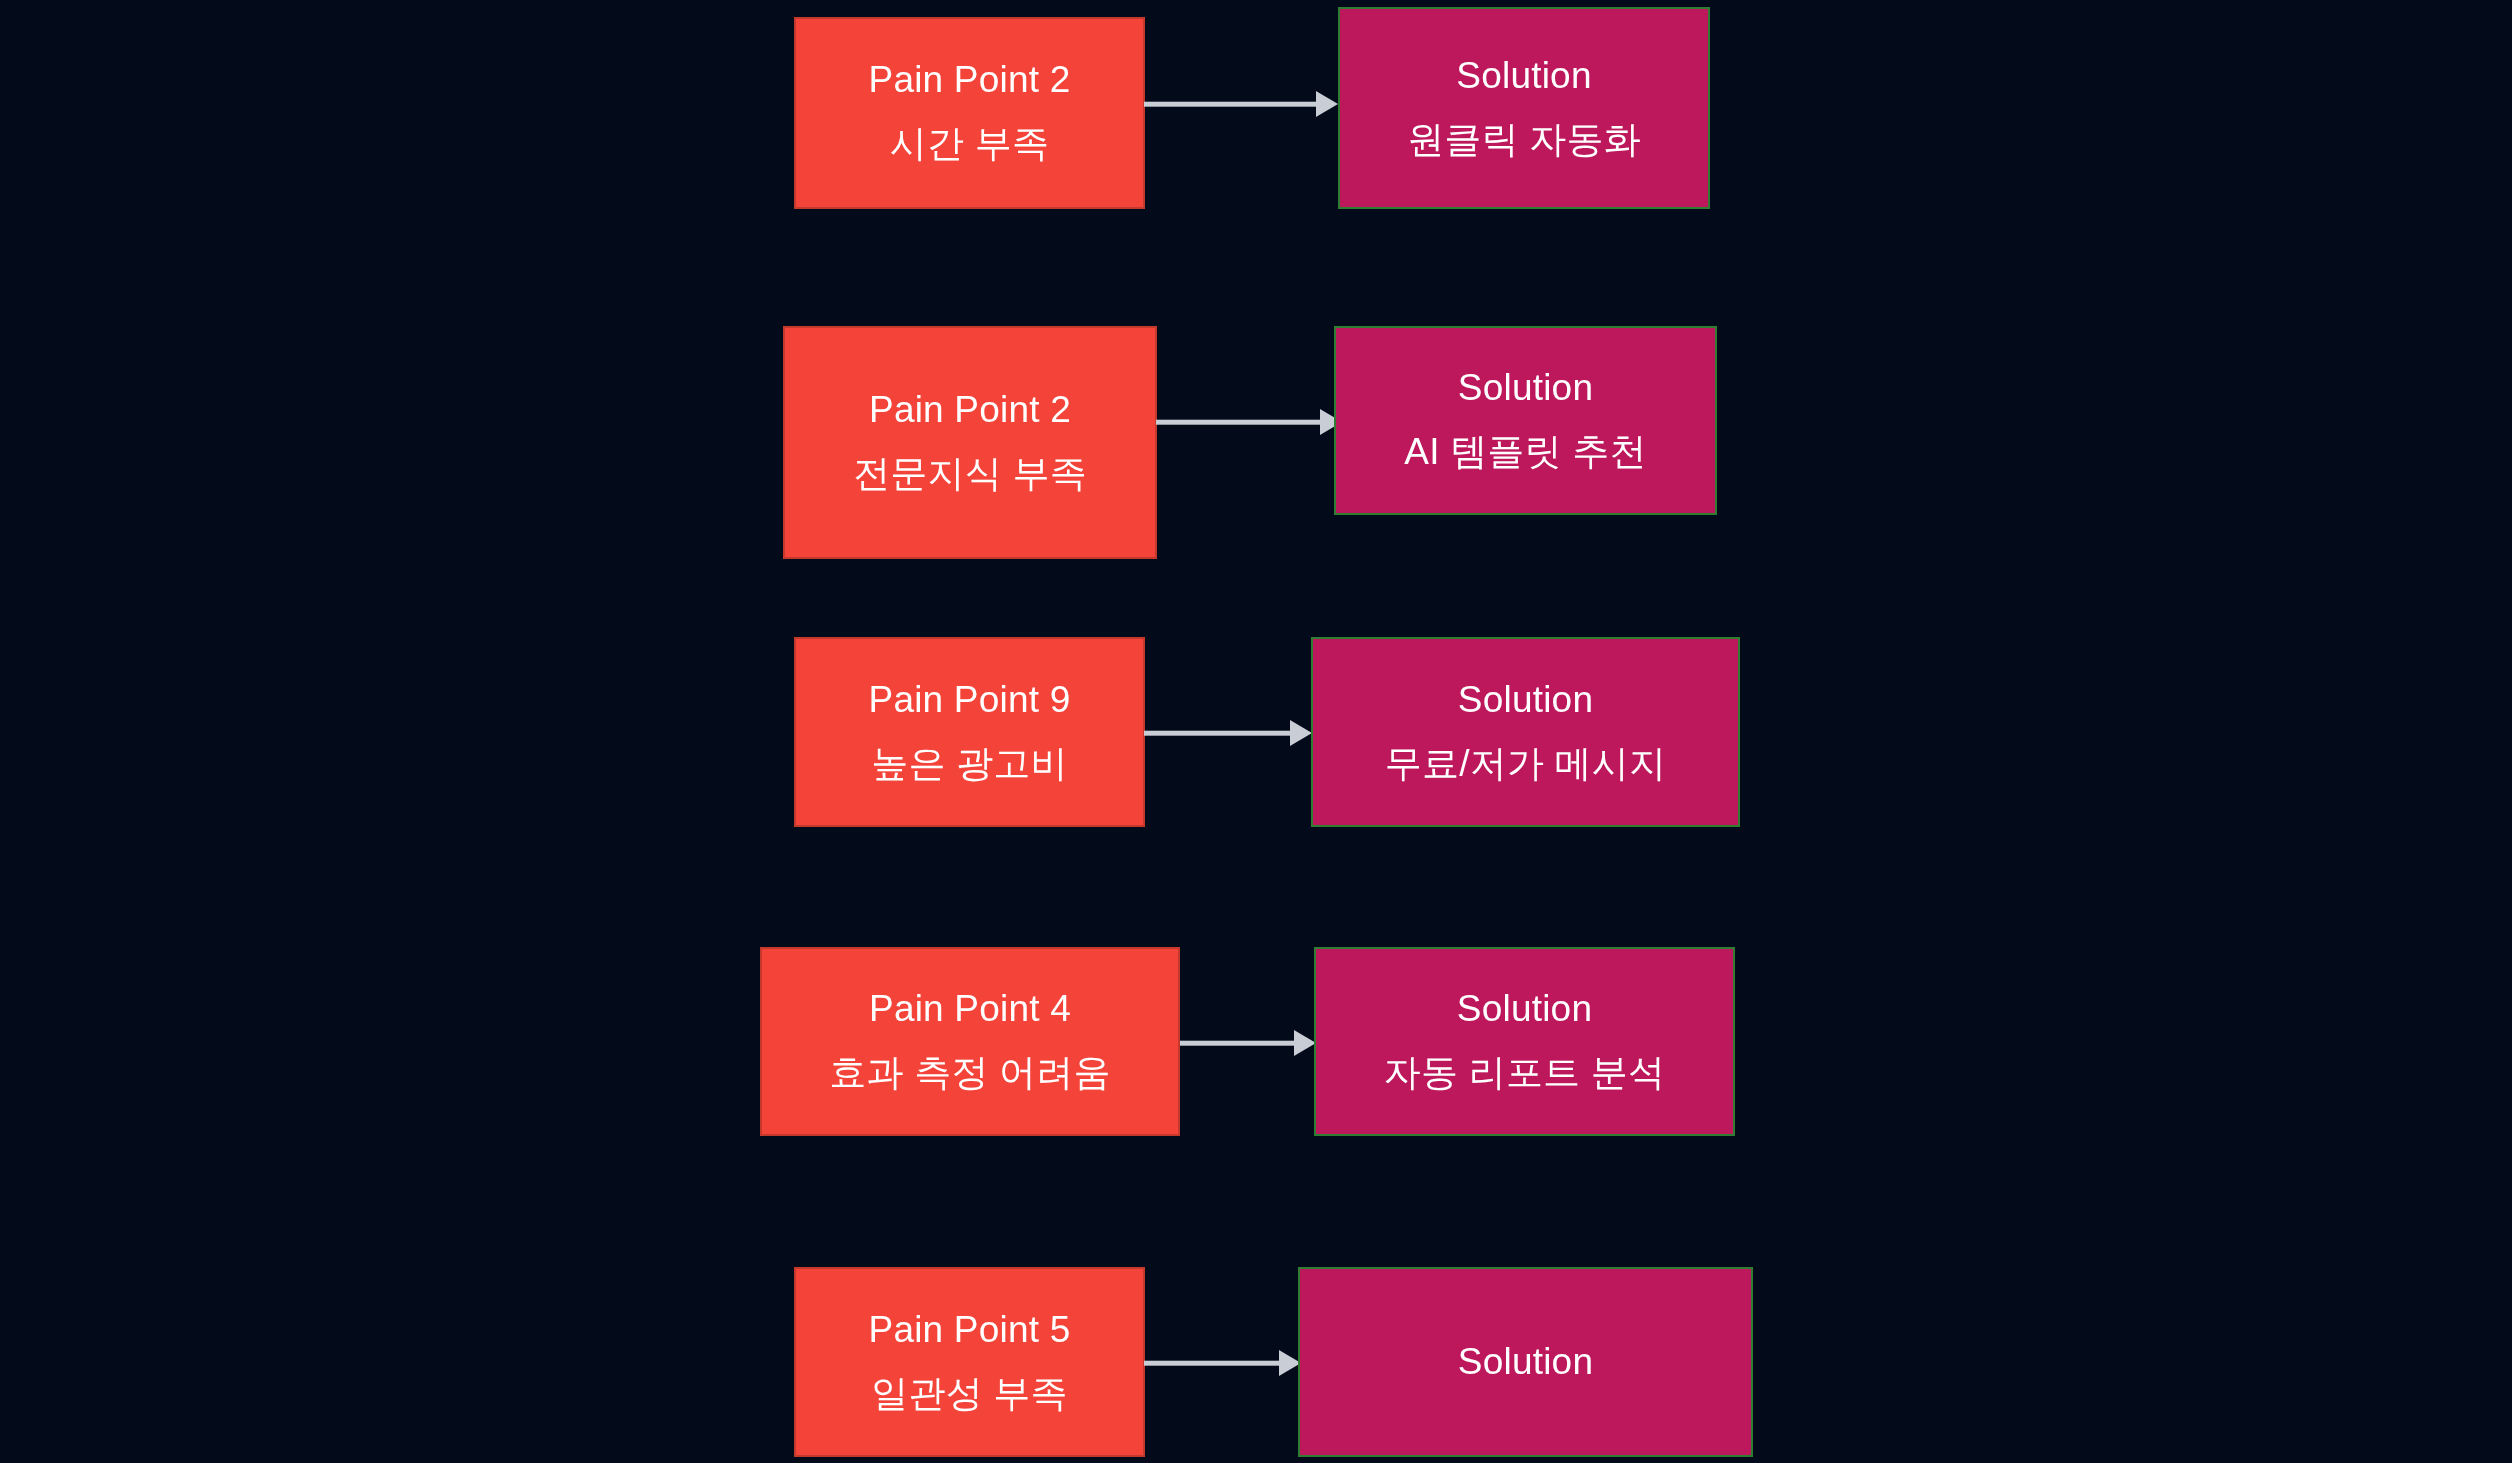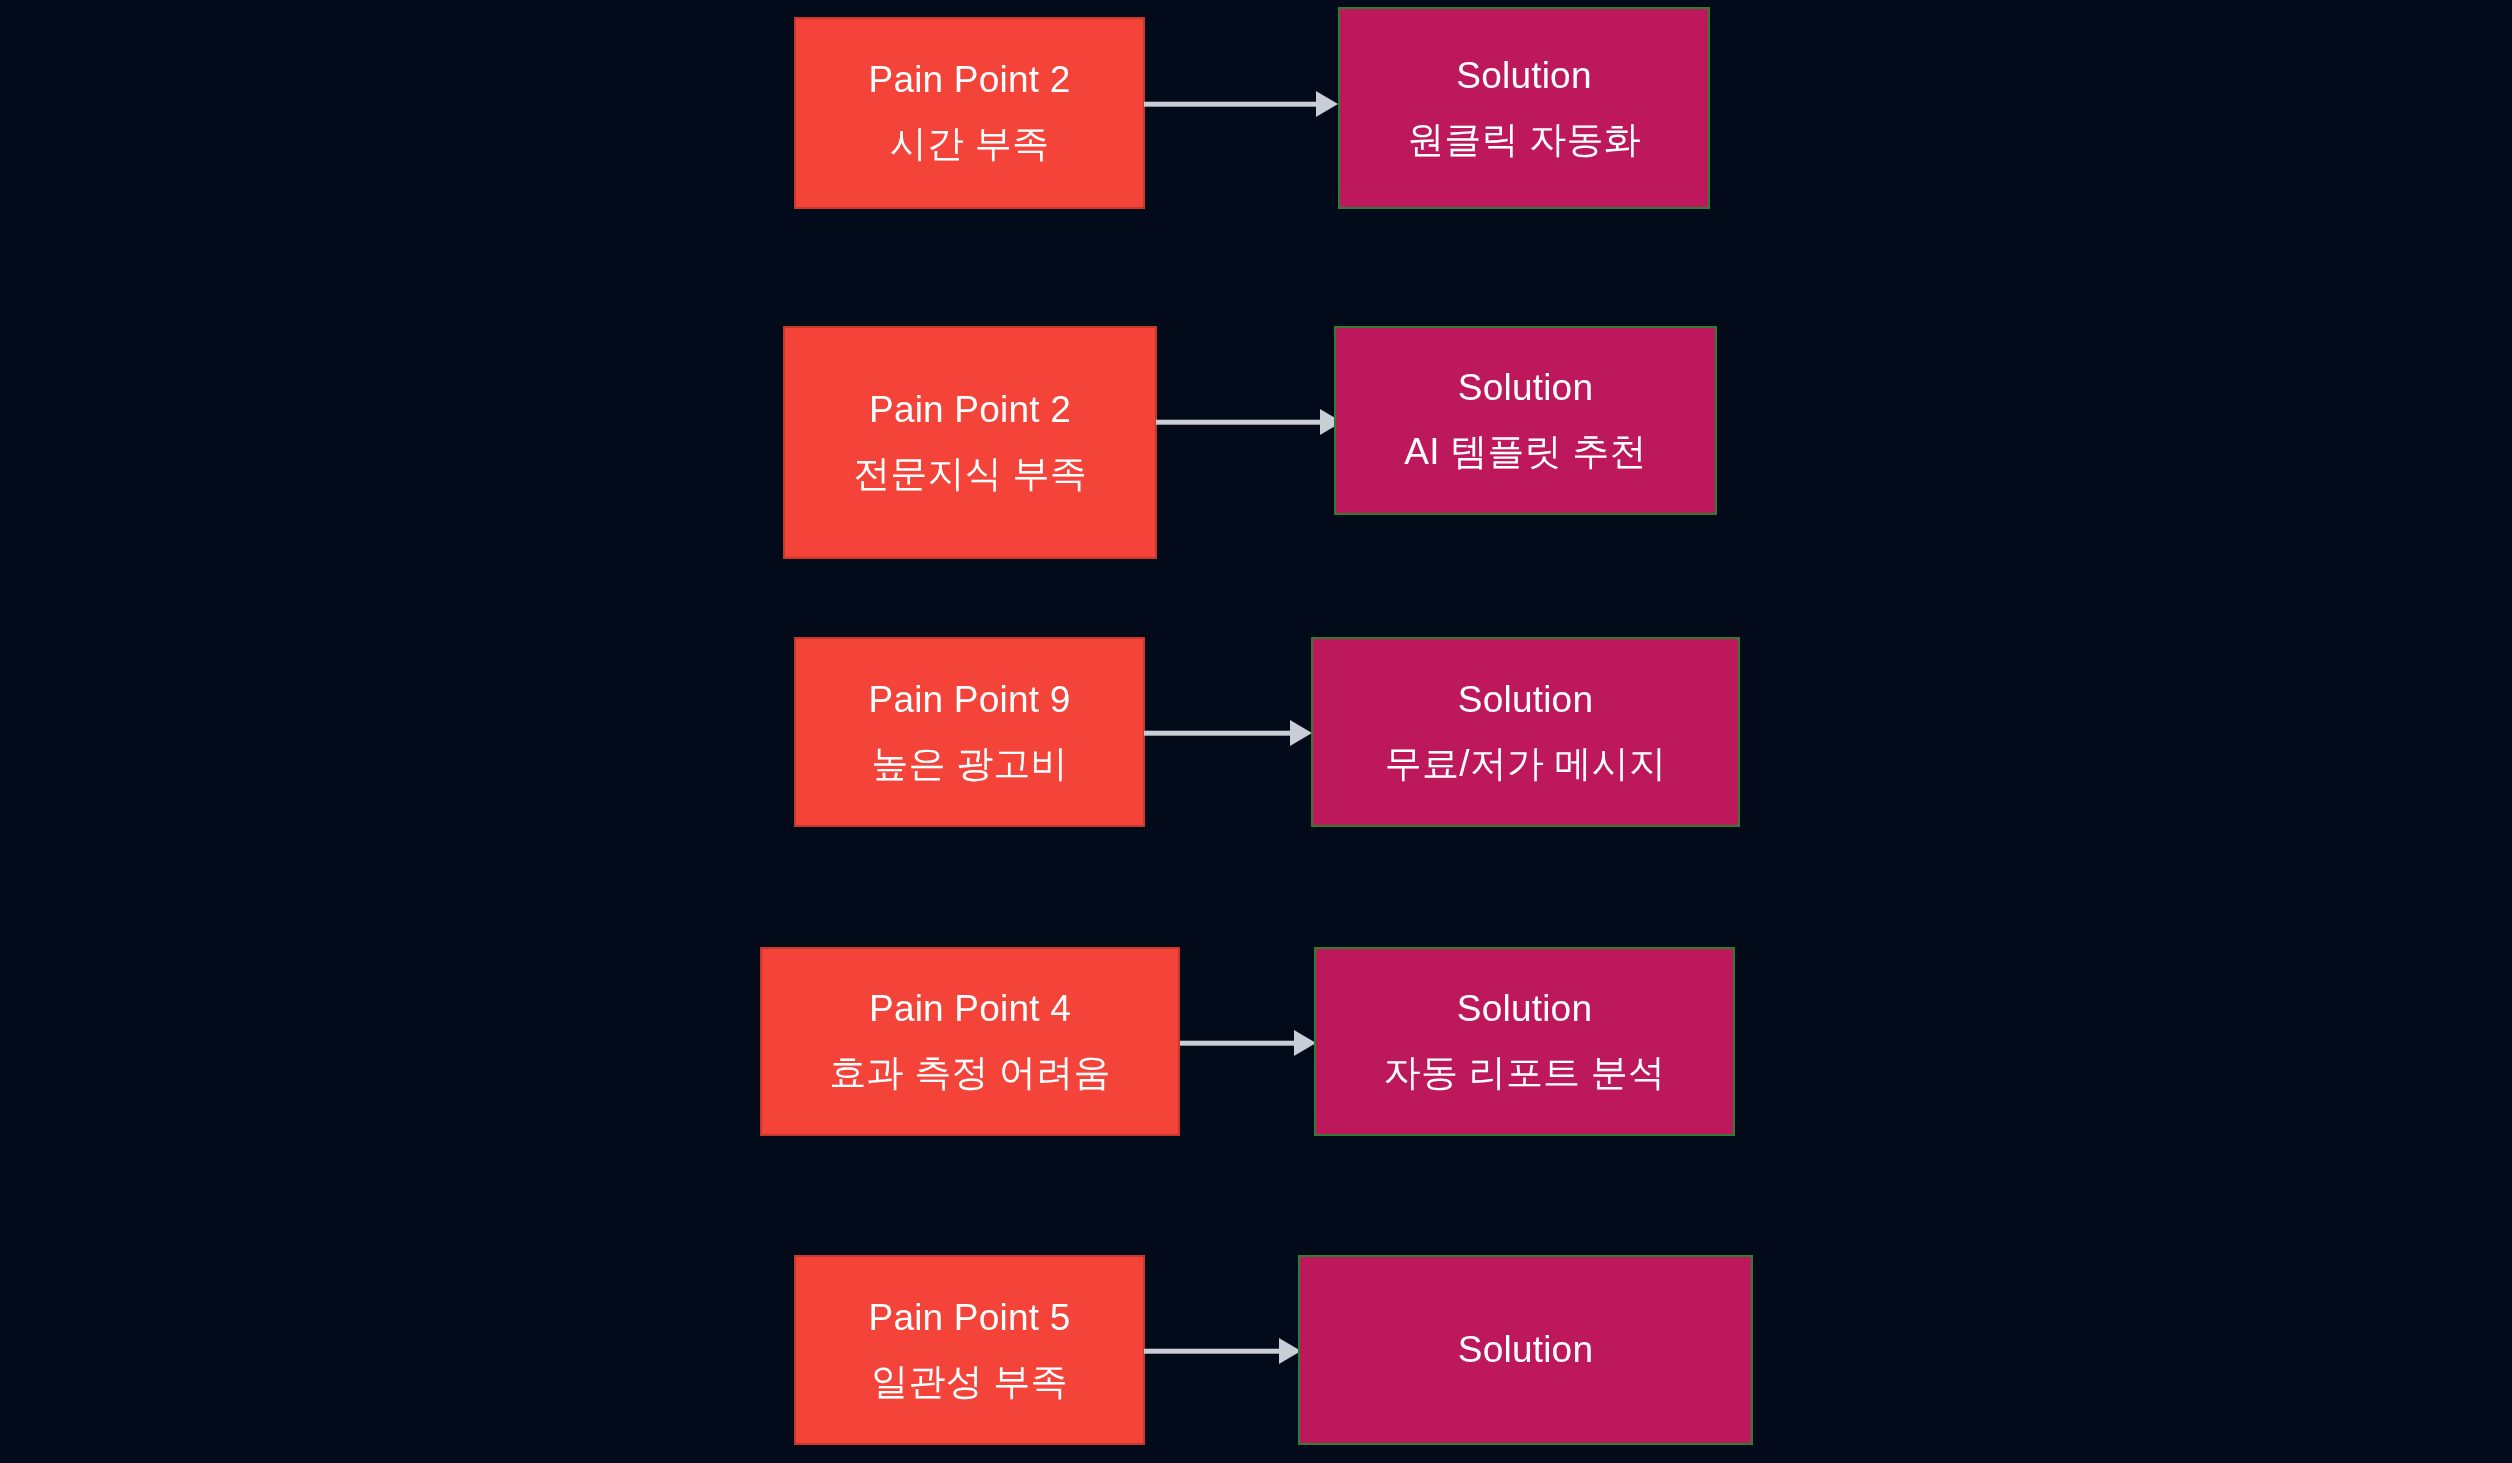--- a/index.html
+++ b/index.html
@@ -145,21 +145,21 @@
     <div class="arrow" style="left:1180px; top:1029px; width:137px; height:28px;">
       <div class="arrow-shaft" style="width:118px;"></div>
       <div class="arrow-head" style="left:114px;"></div>
     </div>
     <div class="node solution" style="left:1314px; top:947px; width:421px; height:189px;">
       <div class="node-title">Solution</div>
       <div class="node-subtitle">자동 리포트 분석</div>
     </div>
   </div>
 
-  <div class="flow-row" style="left:0px; top:0px; width:2164px; height:9.2px;">
+  <div class="flow-row" style="left:0px; top:12px; width:2164px; height:9.2px;">
     <div class="node pain" style="left:794px; top:1255px; width:351px; height:190px;">
       <div class="node-title">Pain Point 5</div>
       <div class="node-subtitle">일관성 부족</div>
     </div>
     <div class="arrow" style="left:1144px; top:1337px; width:157px; height:28px;">
       <div class="arrow-shaft" style="width:138px;"></div>
       <div class="arrow-head" style="left:135px;"></div>
     </div>
     <div class="node solution" style="left:1298px; top:1255px; width:455px; height:190px;">
       <div class="node-title">Solution</div>

